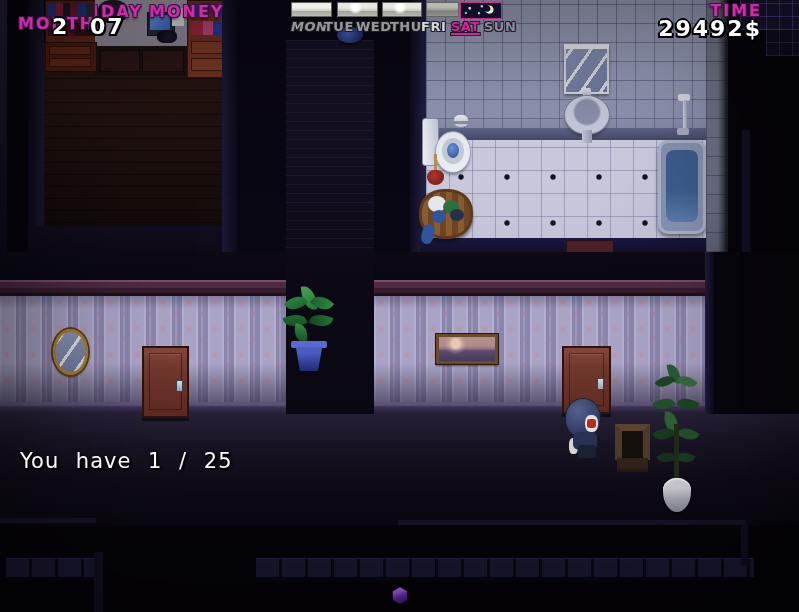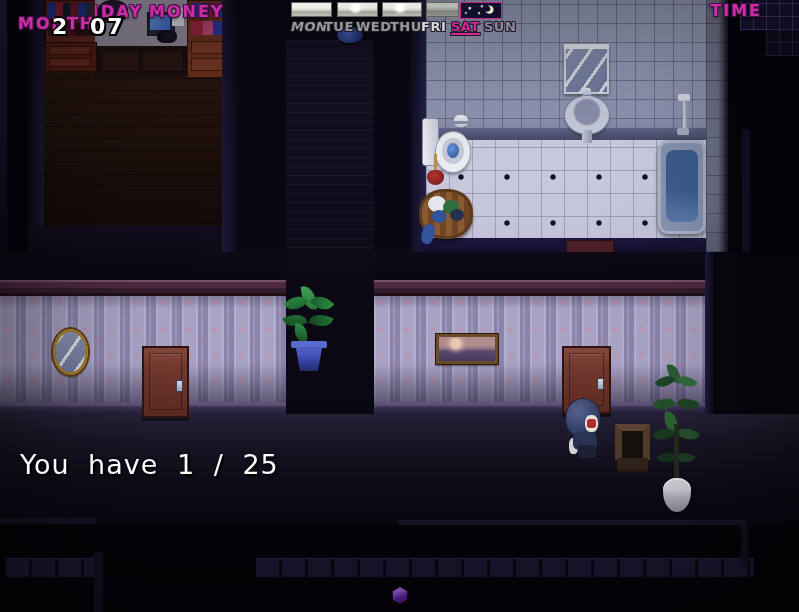--- a/index.html
+++ b/index.html
@@ -22,21 +22,21 @@
   .w-day-sun{background:radial-gradient(circle at 45% 35%,#fff 0 3px,rgba(255,255,255,.5) 5px,transparent 7px),
     linear-gradient(180deg,#e8e8e2 0 35%,#c8c8c0 60%,#a0a098 62%,#b8b8b0);}
   .w-day-dim{background:linear-gradient(180deg,#b9b9b4 0 30%,#9a9a94 55%,#7c7c78 60%,#90908c);}
   .w-night{border-color:#c22a8e;background:
     radial-gradient(circle at 66% 38%,#10102a 0 2.6px,transparent 3.4px),
     radial-gradient(circle at 71% 44%,#ece6cc 0 3.6px,transparent 4.6px),
     radial-gradient(circle at 22% 35%,#cfcfe0 0 1px,transparent 1.8px),
     radial-gradient(circle at 45% 68%,#b8b8cc 0 .9px,transparent 1.6px),
     radial-gradient(circle at 12% 66%,#a8a8c0 0 .8px,transparent 1.5px),
     radial-gradient(circle at 52% 22%,#c0c0d4 0 .9px,transparent 1.6px),#10102a;}
-  .message-text{color:#fbfbfd;font-size:27px;letter-spacing:1px;word-spacing:9px;
+  .message-text{color:#fbfbfd;font-size:21px;letter-spacing:1px;word-spacing:9px;
     text-shadow:2px 2px 2px #000,0 0 3px #000;}
 
   
   .study-floor{background:
     repeating-linear-gradient(180deg,rgba(0,0,0,.4) 0 1px,transparent 1px 12px),
     linear-gradient(180deg,#2c1814 0,#1e100d 55%,#130b09 100%);}
   .tile-wall{background:
     repeating-linear-gradient(0deg,rgba(70,74,105,.5) 0 1px,transparent 1px 19px),
     repeating-linear-gradient(90deg,rgba(70,74,105,.5) 0 1px,transparent 1px 19px),
     linear-gradient(180deg,#a4a9c5 0,#9196b4 85%,#7e839f 100%);}
@@ -263,17 +263,18 @@
 
     <span class="weekday" style="left:291px;font-style:italic;">MON</span>
     <span class="weekday" style="left:324px;">TUE</span>
     <span class="weekday" style="left:356px;">WED</span>
     <span class="weekday" style="left:390px;">THU</span>
     <span class="weekday day-bright" style="left:421px;">FRI</span>
     <span class="weekday day-active" style="left:451px;">SAT</span>
     <span class="weekday day-dim" style="left:484px;">SUN</span>
 
     <span class="abs hud-label" style="left:628px;top:1px;width:134px;text-align:right;">TIME</span>
+    <span class="abs hud-value" style="left:628px;top:16px;width:134px;text-align:right;">29492$</span>
 
     <span class="abs message-text" style="left:20px;top:449px;">You have 1 / 25</span>
   </div>
 
 </div>
 
 </body></html>

